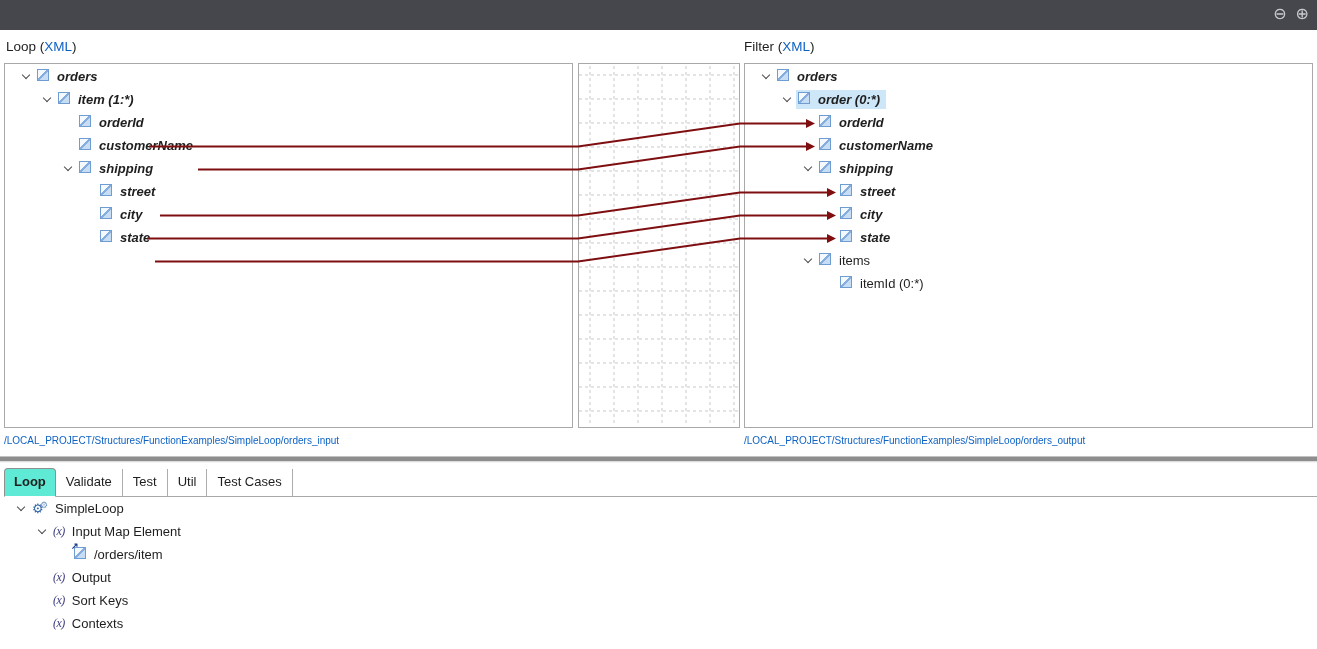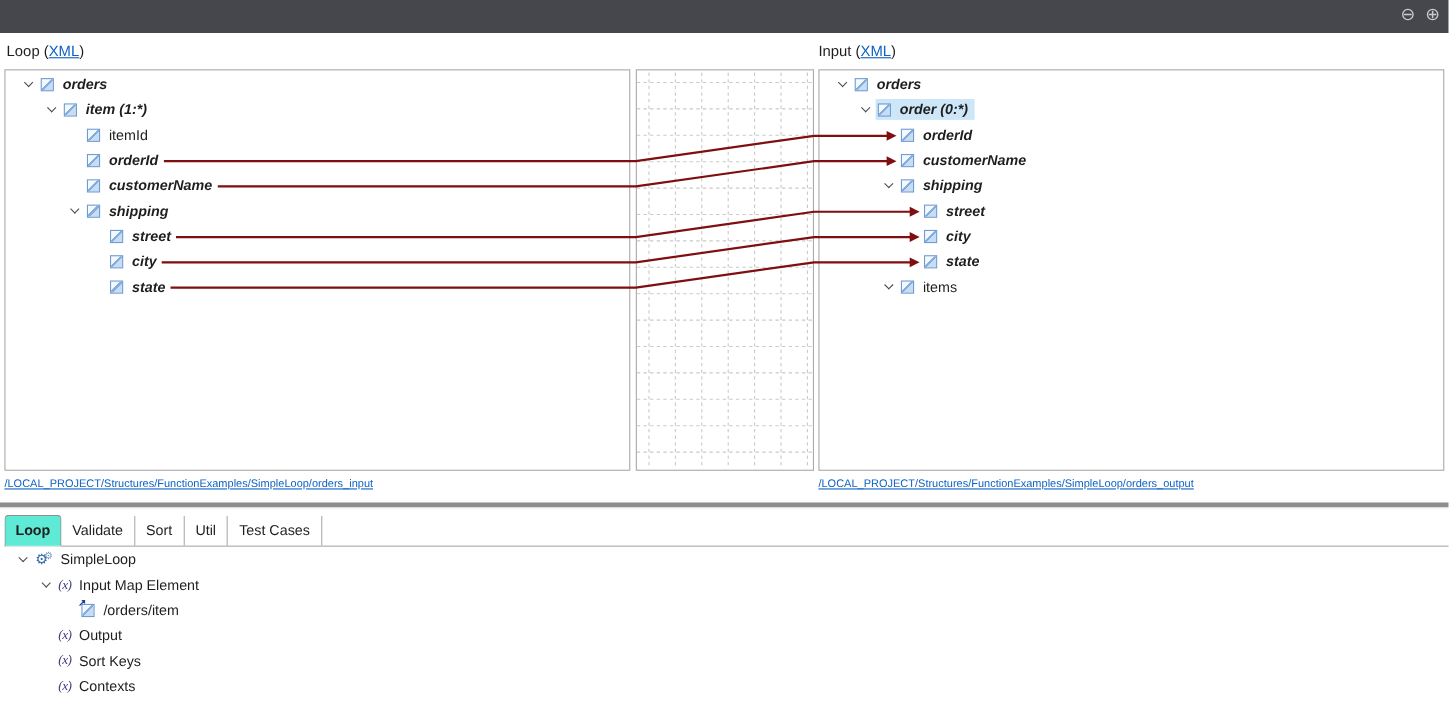--- a/index.html
+++ b/index.html
@@ -29,21 +29,21 @@
   .etab .close {
     color:#a9adb3; font-size:12px; margin-left:10px; cursor:pointer;
   }
   .header-actions {
     position:absolute; right:8px; top:3px; display:flex; gap:9px;
     color:#c7cacf; font-size:16px;
   }
   .header-actions span { cursor:pointer; line-height:22px; }
   
   .sec-label { position:absolute; top:39px; font-size:13.5px; }
-  .sec-label a, .path-link { color: var(--link); text-decoration: underline; cursor:pointer; }
+  .sec-label a, .path-link { color: var(--link); cursor:pointer; }
   
   .panel {
     position:absolute; top:63px; height:365px;
     border:1px solid #a9a9a9; background:#fff; overflow:hidden;
     padding-top:1px;
   }
   #input-tree-panel  { left:4px;   width:569px; }
   #canvas-panel      { left:578px; width:162px; }
   #output-tree-panel { left:744px; width:569px; }
   
@@ -66,21 +66,21 @@
   }
   .icon-fn {
     font-family: "Liberation Serif", serif; font-style: italic;
     font-size:12px; color: #3c3c7e; margin-right:5px; letter-spacing:-0.5px;
   }
   .icon-gears { position:relative; width:17px; min-width:17px; height:16px; margin-right:4px; }
   .icon-gears .g1 { position:absolute; left:0; top:0px; font-size:13px; color:#3568a8; line-height:16px;}
   .icon-gears .g2 { position:absolute; left:8px; top:-4px; font-size:9px; color:#6f94c4; line-height:16px;}
   .tlabel { padding:0 2px; }
   .bi { font-weight:bold; font-style:italic; }
-  .nodewrap { display:flex; align-items:center; padding:2px 4px 2px 2px; }
+  .nodewrap { display:flex; padding:2px 4px 2px 2px; }
   .nodewrap.sel { background: var(--selection-bg); }
   
   #overlay {
     position:absolute; top:63px; left:0; width:1317px; height:366px;
     pointer-events:none; z-index:5;
   }
   
   .path-row { position:absolute; top:435px; font-size:10px; }
   
   .sash {
@@ -110,46 +110,39 @@
 <body>
 
 <div class="header">
   <div class="header-actions">
     <span>⊖</span>
     <span>⊕</span>
   </div>
 </div>
 
 <div class="sec-label" style="left:6px;"><span>Loop (</span><a>XML</a><span>)</span></div>
-<div class="sec-label" style="left:744px;"><span>Input (</span><a>XML</a><span>)</span></div>
+<div class="sec-label" style="left:744px;"><span>Filter (</span><a>XML</a><span>)</span></div>
 
 <div class="panel" id="input-tree-panel">
     <div class="trow" style="padding-left: 12px;">
       <span class="chevslot">
         <span class="chev"></span>
       </span>
       <span class="nodewrap">
         <span class="icon-xml"></span>
         <span class="tlabel bi">orders</span>
       </span>
     </div>
     <div class="trow" style="padding-left: 33px;">
       <span class="chevslot">
         <span class="chev"></span>
       </span>
       <span class="nodewrap">
         <span class="icon-xml"></span>
         <span class="tlabel bi">item (1:*)</span>
-      </span>
-    </div>
-    <div class="trow" style="padding-left: 54px;">
-      <span class="chevslot"></span>
-      <span class="nodewrap">
-        <span class="icon-xml"></span>
-        <span class="tlabel">itemId</span>
       </span>
     </div>
     <div class="trow" style="padding-left: 54px;">
       <span class="chevslot"></span>
       <span class="nodewrap">
         <span class="icon-xml"></span>
         <span class="tlabel bi">orderId</span>
       </span>
     </div>
     <div class="trow" style="padding-left: 54px;">
@@ -254,20 +247,27 @@
         <span class="tlabel bi">state</span>
       </span>
     </div>
     <div class="trow" style="padding-left: 54px;">
       <span class="chevslot">
         <span class="chev"></span>
       </span>
       <span class="nodewrap">
         <span class="icon-xml"></span>
         <span class="tlabel">items</span>
+      </span>
+    </div>
+    <div class="trow" style="padding-left: 75px;">
+      <span class="chevslot"></span>
+      <span class="nodewrap">
+        <span class="icon-xml"></span>
+        <span class="tlabel">itemId (0:*)</span>
       </span>
     </div>
   </div>
 
 <svg id="overlay">
     <line x1="590" y1="3" x2="590" y2="363" stroke="#c9c9c9" stroke-width="1" stroke-dasharray="3,3"></line>
     <line x1="614" y1="3" x2="614" y2="363" stroke="#c9c9c9" stroke-width="1" stroke-dasharray="3,3"></line>
     <line x1="638" y1="3" x2="638" y2="363" stroke="#c9c9c9" stroke-width="1" stroke-dasharray="3,3"></line>
     <line x1="662" y1="3" x2="662" y2="363" stroke="#c9c9c9" stroke-width="1" stroke-dasharray="3,3"></line>
     <line x1="686" y1="3" x2="686" y2="363" stroke="#c9c9c9" stroke-width="1" stroke-dasharray="3,3"></line>
@@ -301,21 +301,21 @@
   </svg>
 
 <div class="path-row" style="left:4px;"><a class="path-link">/LOCAL_PROJECT/Structures/FunctionExamples/SimpleLoop/orders_input</a></div>
 <div class="path-row" style="left:744px;"><a class="path-link">/LOCAL_PROJECT/Structures/FunctionExamples/SimpleLoop/orders_output</a></div>
 
 <div class="sash"></div>
 
 <div class="btabs" id="btabs">
     <div class="btab active">Loop</div>
     <div class="btab">Validate</div>
-    <div class="btab">Sort</div>
+    <div class="btab">Test</div>
     <div class="btab">Util</div>
     <div class="btab">Test Cases</div>
   </div>
 
 <div id="bottom-tree">
     <div class="trow" style="padding-left: 12px;">
       <span class="chevslot">
         <span class="chev"></span>
       </span>
       <span class="nodewrap">

